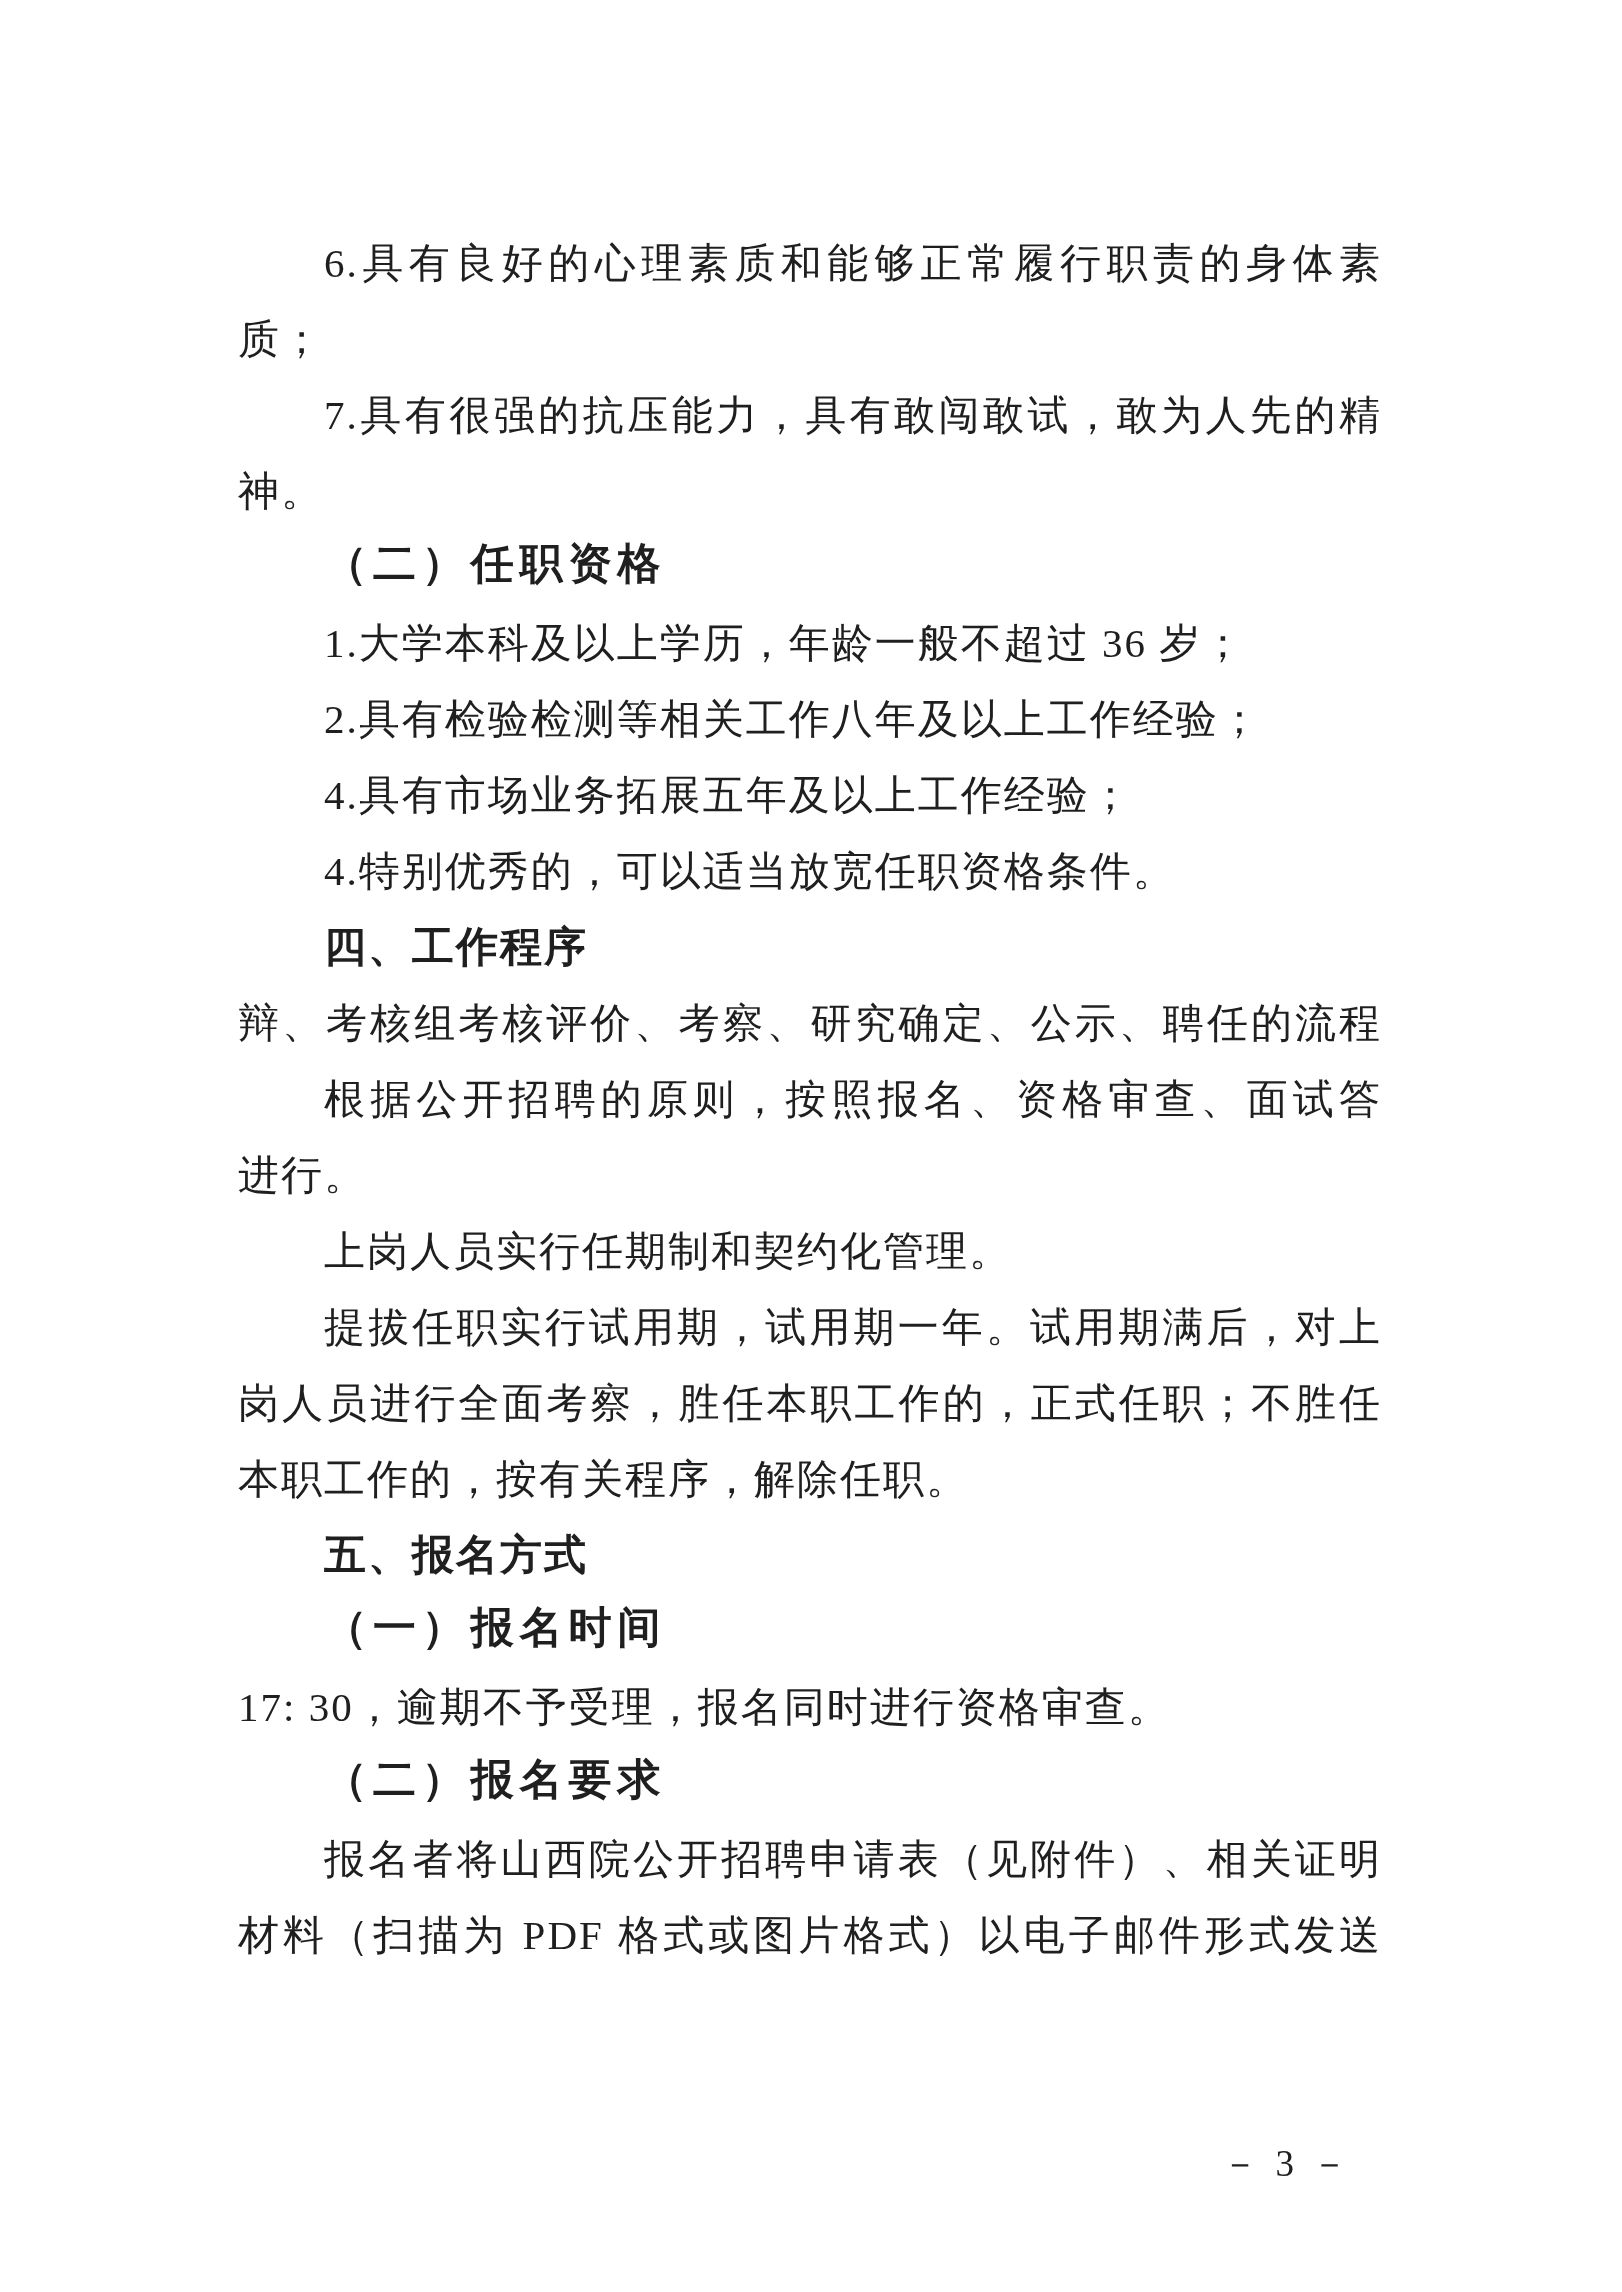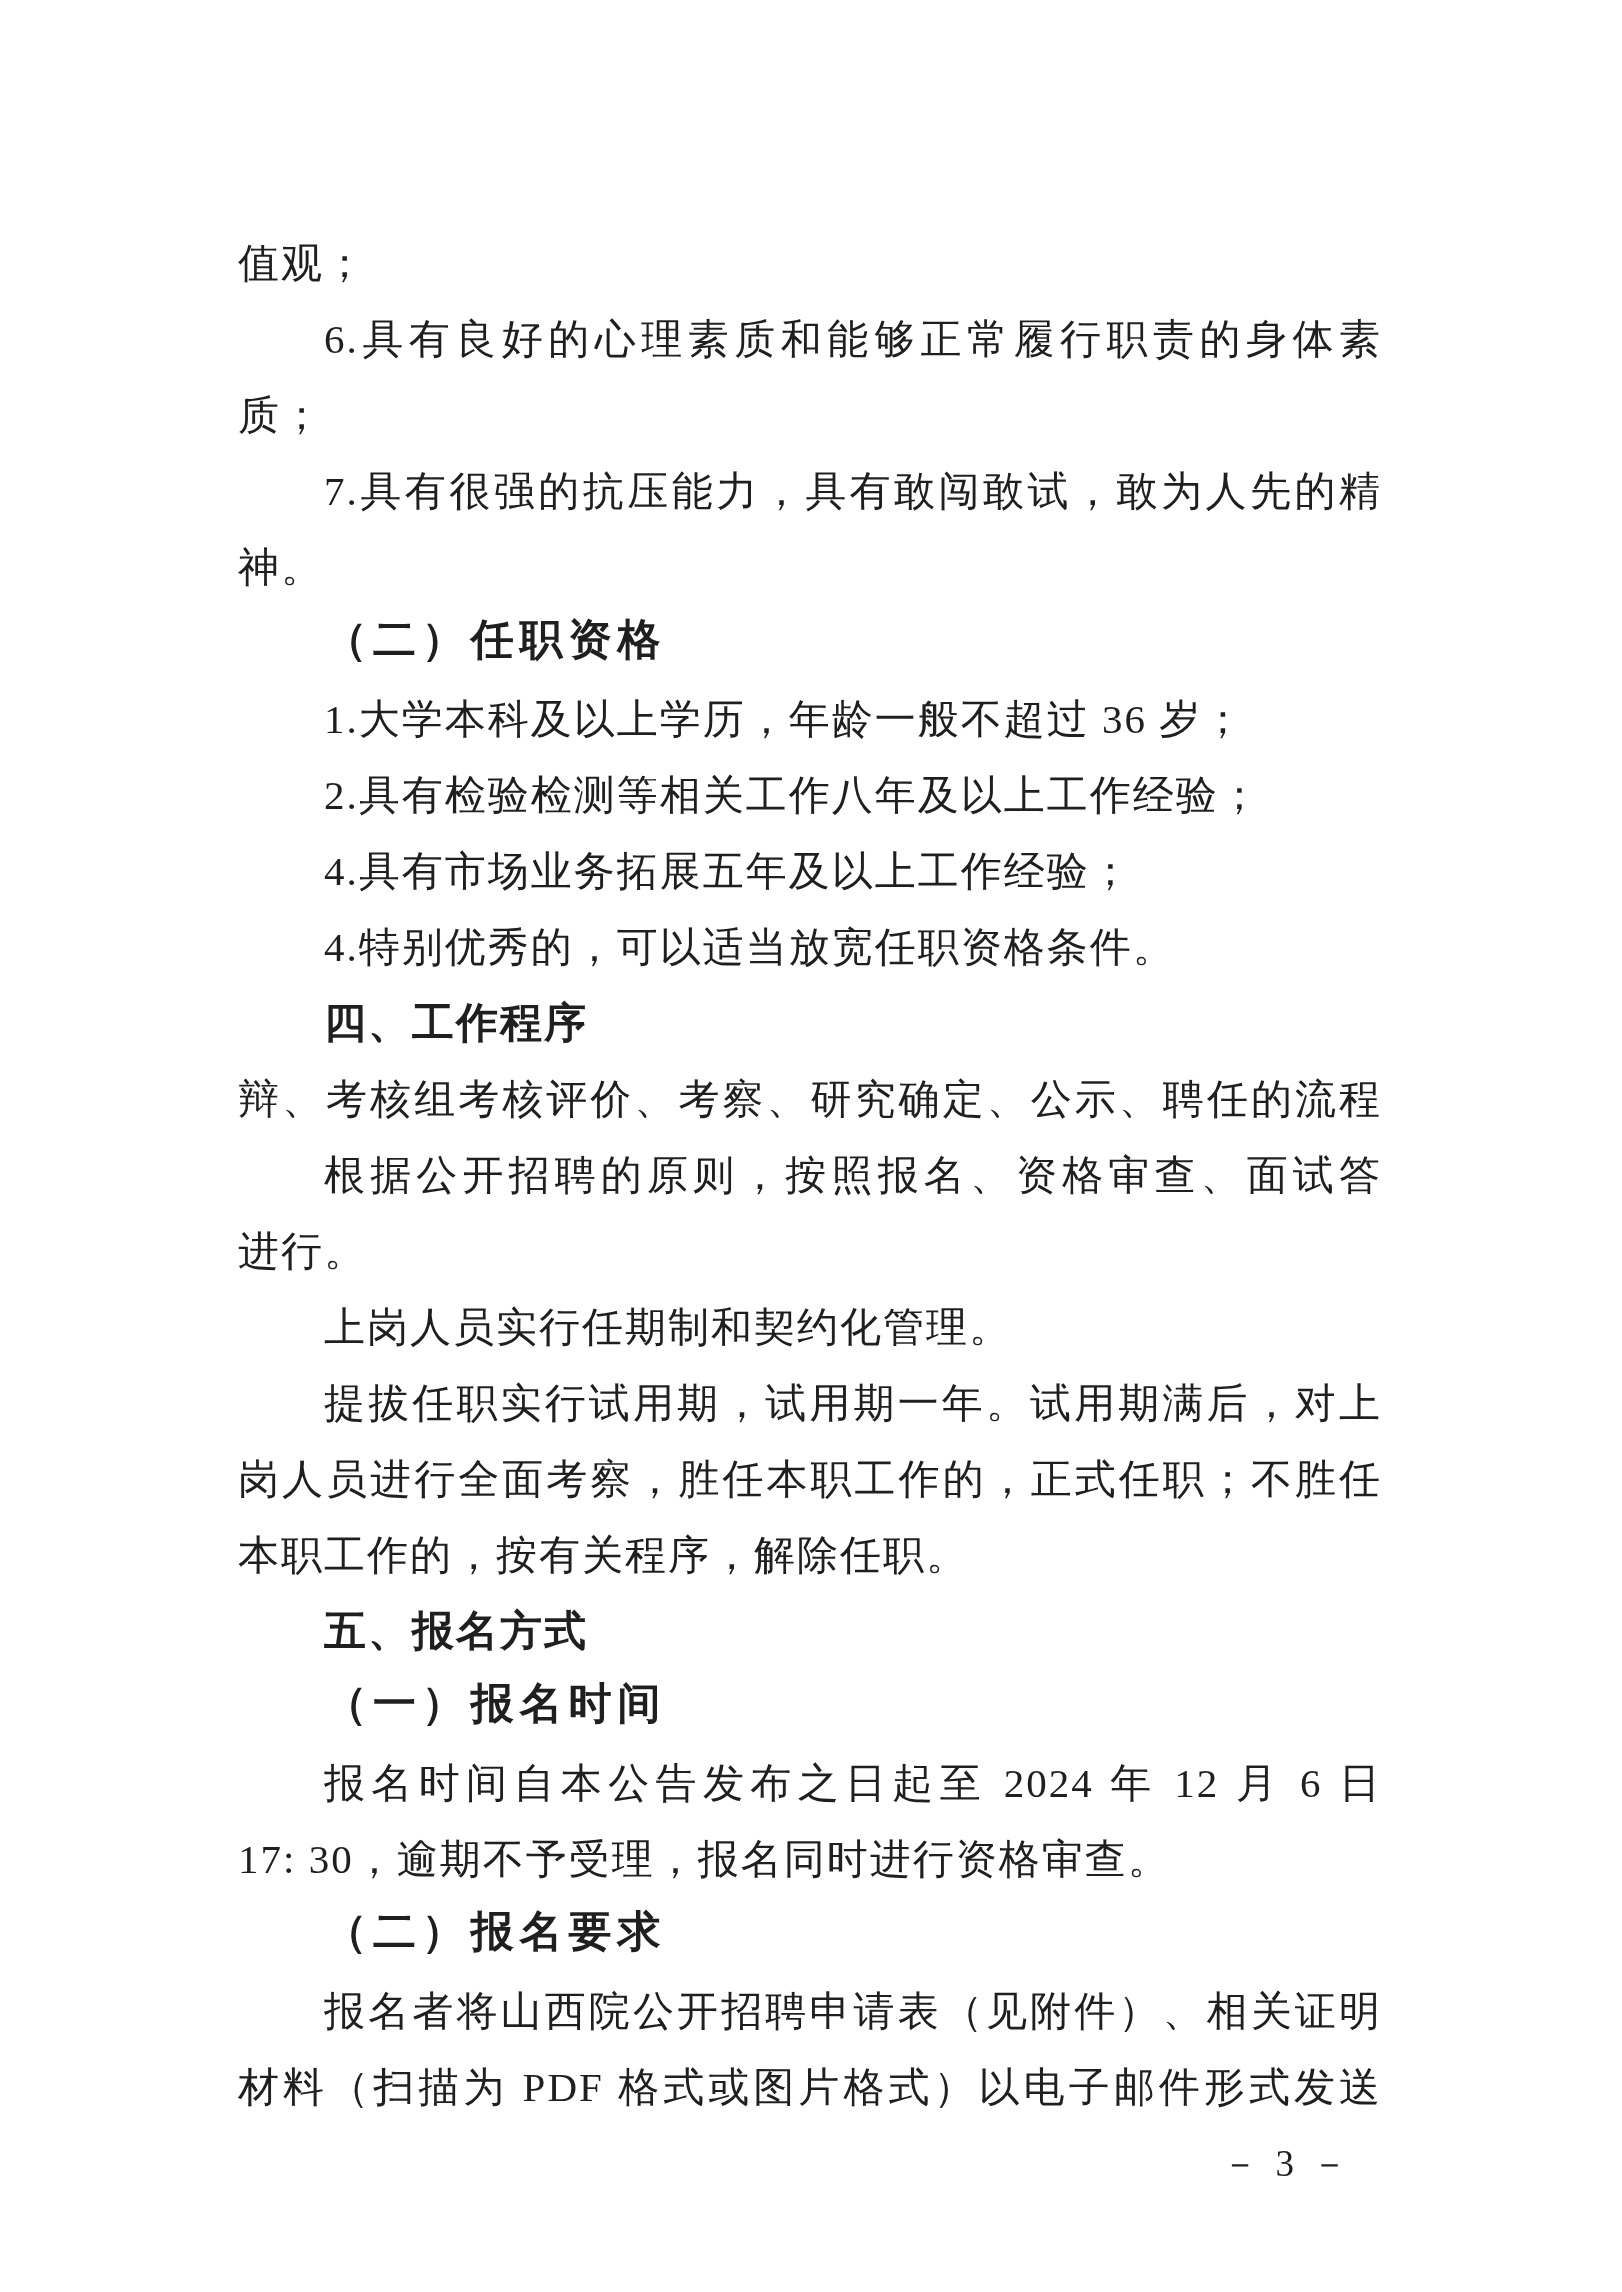--- a/index.html
+++ b/index.html
@@ -60,41 +60,39 @@
     line-height: 43px;
     letter-spacing: 3.9px;
     color: #1f1f1f;
   }
 </style>
 </head>
 <body>
 
 <div class="page">
   <div class="content">
-    <div class="line">值观；</div>
     <div class="line indent fill">6.具有良好的心理素质和能够正常履行职责的身体素</div>
     <div class="line">质；</div>
     <div class="line indent fill">7.具有很强的抗压能力，具有敢闯敢试，敢为人先的精</div>
     <div class="line">神。</div>
     <div class="line indent h-kai">（二）任职资格</div>
     <div class="line indent">1.大学本科及以上学历，年龄一般不超过 36 岁；</div>
     <div class="line indent">2.具有检验检测等相关工作八年及以上工作经验；</div>
     <div class="line indent">4.具有市场业务拓展五年及以上工作经验；</div>
     <div class="line indent">4.特别优秀的，可以适当放宽任职资格条件。</div>
     <div class="line indent h-hei">四、工作程序</div>
     <div class="line fill">辩、考核组考核评价、考察、研究确定、公示、聘任的流程</div>
     <div class="line indent fill">根据公开招聘的原则，按照报名、资格审查、面试答</div>
     <div class="line">进行。</div>
     <div class="line indent">上岗人员实行任期制和契约化管理。</div>
     <div class="line indent fill">提拔任职实行试用期，试用期一年。试用期满后，对上</div>
     <div class="line fill">岗人员进行全面考察，胜任本职工作的，正式任职；不胜任</div>
     <div class="line">本职工作的，按有关程序，解除任职。</div>
     <div class="line indent h-hei">五、报名方式</div>
     <div class="line indent h-kai">（一）报名时间</div>
-    <div class="line indent fill">报名时间自本公告发布之日起至 2024 年 12 月 6 日</div>
     <div class="line">17: 30，逾期不予受理，报名同时进行资格审查。</div>
     <div class="line indent h-kai">（二）报名要求</div>
     <div class="line indent fill">报名者将山西院公开招聘申请表（见附件）、相关证明</div>
     <div class="line fill">材料（扫描为 PDF 格式或图片格式）以电子邮件形式发送</div>
   </div>
   <div class="page-number">－ 3 －</div>
 </div>
 
 
 </body></html>

